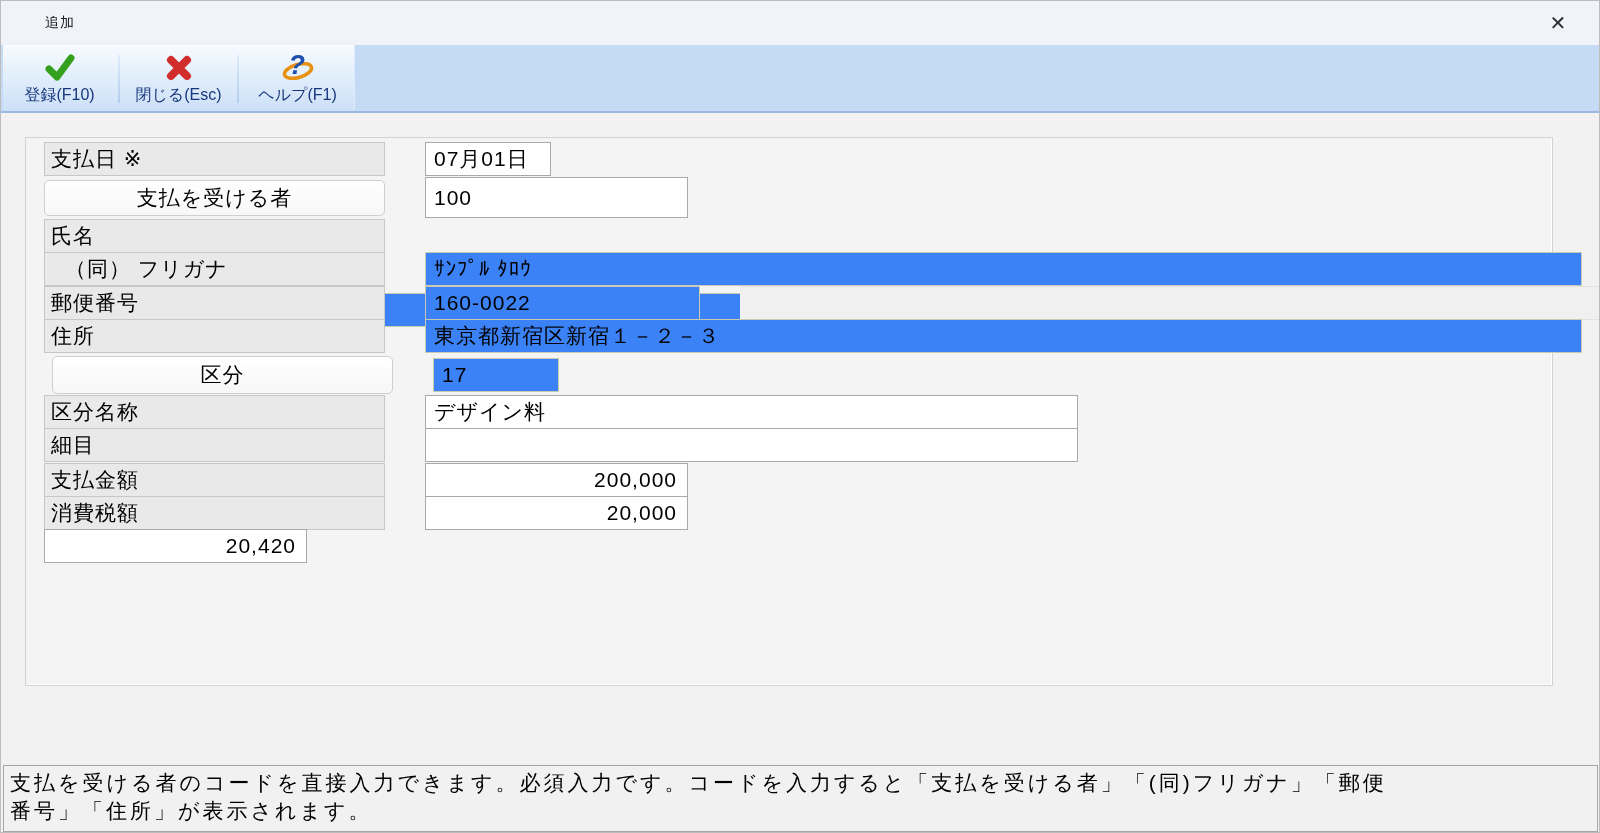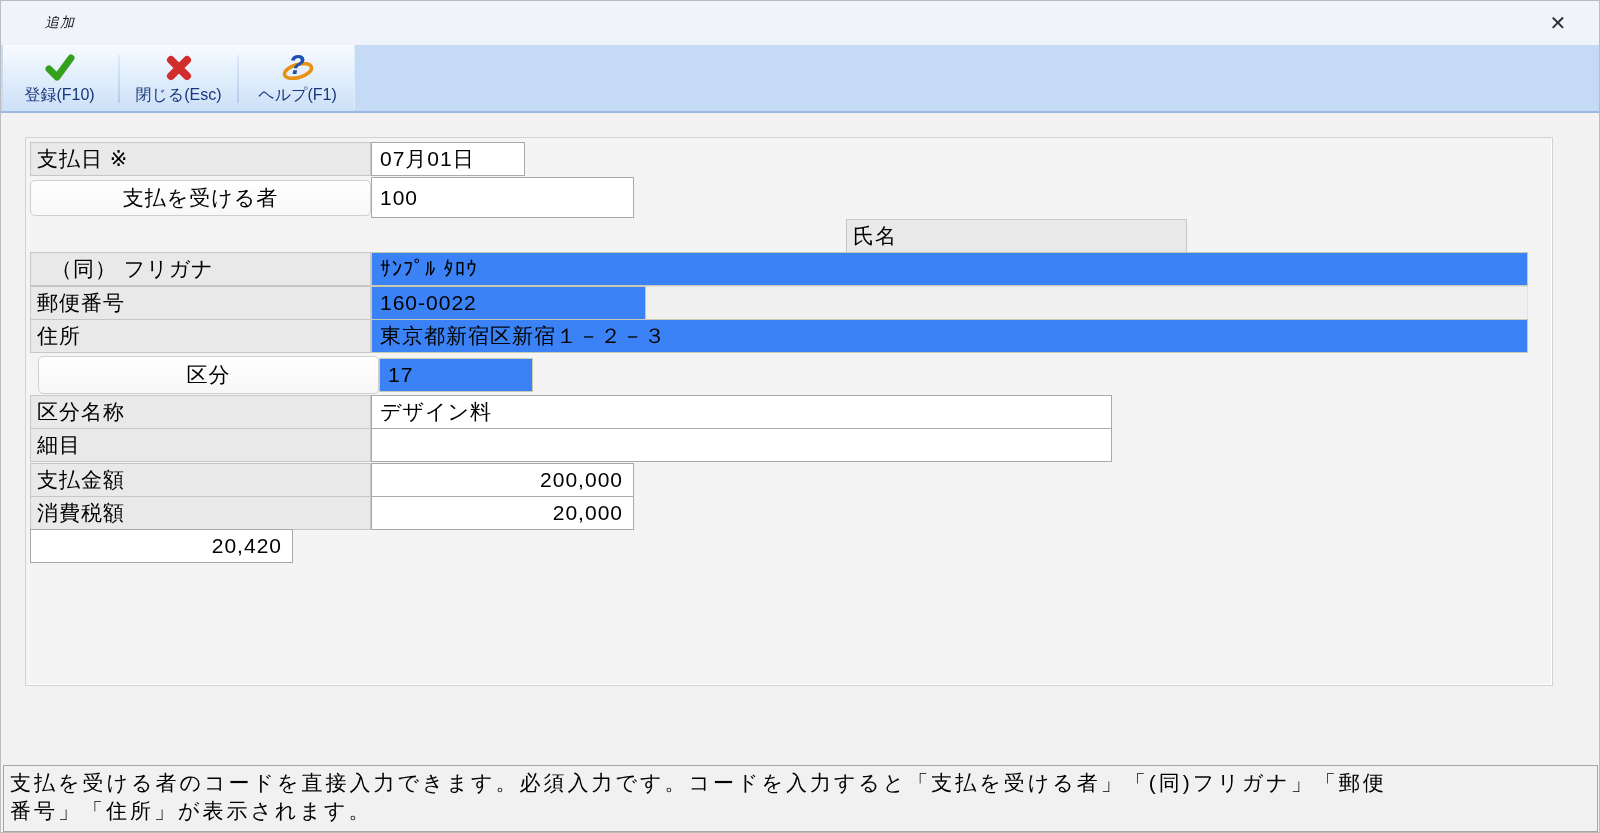--- a/index.html
+++ b/index.html
@@ -4,21 +4,21 @@
 <style>
   * { margin:0; padding:0; box-sizing:border-box; }
   html,body { width:1600px; height:833px; }
   body { font-family:"Liberation Sans","DejaVu Sans",sans-serif; background:#e9e9e9; }
 
   .window { position:relative; width:1600px; height:833px; background:#f2f2f2;
             border:1px solid #bcbcbc; overflow:hidden; }
 
   
   .titlebar { position:absolute; left:0; top:0; width:100%; height:60px;
-              background:#f0f3fa;font-style:italic; }
+              background:#f0f3fa; }
   .title { position:absolute; left:44px; top:13px; font-size:14px; color:#1b1b1b;
            letter-spacing:1px; }
   .close { position:absolute; right:26px; top:8px; width:30px; height:28px;
            text-align:center; line-height:28px; font-size:20px; color:#2e2e2e;
            cursor:default; }
 
   
   .toolbar { position:absolute; left:0; top:44px; width:100%; height:68px;
              background:#c5dbf5; border-bottom:2px solid #9bb9e0; }
   .tb-panel { position:absolute; left:2px; top:0; width:352px; height:66px;
@@ -32,39 +32,39 @@
             background:linear-gradient(#dcebfb,#b3cded); }
   .icon-box { height:30px; display:flex; align-items:center; justify-content:center; }
   .help-wrap { position:relative; width:34px; height:30px; }
   .help-q { position:absolute; left:8px; top:-3px; font-size:27px; font-weight:bold;
             font-style:italic; color:#1d4fae; }
 
   
   .panel { position:absolute; left:24px; top:136px; width:1528px; height:549px;
            background:#f4f4f4; border:1px solid #d2d2d2;
            box-shadow:inset -1px -1px 0 #ffffff; }
-  .row { position:absolute; left:4px; display:flex; align-items:flex-end; }
+  .row { position:absolute; left:18px; display:flex; align-items:flex-start;gap:40px; }
   .lab { width:341px; background:#e9e9e9; border:1px solid #c7c7c7;
          font-size:21px; color:#000; padding-left:6px; display:flex;
          align-items:center; letter-spacing:1px; white-space:nowrap; }
   .lab.indent { padding-left:20px; }
   .fld { background:#ffffff; border:1px solid #a9a9a9; font-size:21px; color:#000;
          padding-left:8px; display:flex; align-items:center; letter-spacing:1px;
          white-space:nowrap; overflow:hidden; }
   .fld.yellow { background:#3b82f6; border:1px solid #c9c9b4; }
   .fld.num { justify-content:flex-end; padding-right:10px; padding-left:0; }
   .filler { background:#f0f0f0; border:1px solid #e2e2e2; border-left:none; }
   .rowbtn { width:341px; background:linear-gradient(#ffffff,#f7f7f7);
             border:1px solid #cfcfcf; border-radius:5px; font-size:21px; color:#000;
             display:flex; align-items:center; justify-content:center;
             letter-spacing:1px; cursor:default; }
 
   .h34 { height:34px; } .h41 { height:41px; } .h36 { height:36px; } .h38 { height:38px; }
-  .w-date { width:154px; } .w-code { width:263px; } .w-full { width:1157px; }
-  .w-zip  { width:275px; } .w-zfill { width:882px; } .w-mid { width:741px;font-family:Liberation Serif, serif; }
+  .w-date { width:126px; } .w-code { width:263px; } .w-full { width:1157px; }
+  .w-zip  { width:275px; } .w-zfill { width:882px; } .w-mid { width:653px;font-family:Liberation Serif, serif; }
   .self-c { align-self:center; }
 
   .r0  { top:4px; }   .r1  { top:39px; }  .r2  { top:81px;flex-direction:column; }  .r3  { top:114px; }
   .r4  { top:148px; } .r5  { top:181px; } .r6  { top:218px;padding-left:8px; } .r7  { top:257px; }
   .r8  { top:290px; } .r9  { top:325px; } .r10 { top:358px; } .r11 { top:391px; }
 
   
   .statusbar { position:absolute; left:2px; top:764px; width:1595px; height:67px;
                background:#f1f1f1; border:1px solid #a6a6a6; padding:3px 6px;
                font-size:21px; color:#000; letter-spacing:3px; line-height:28px; }

